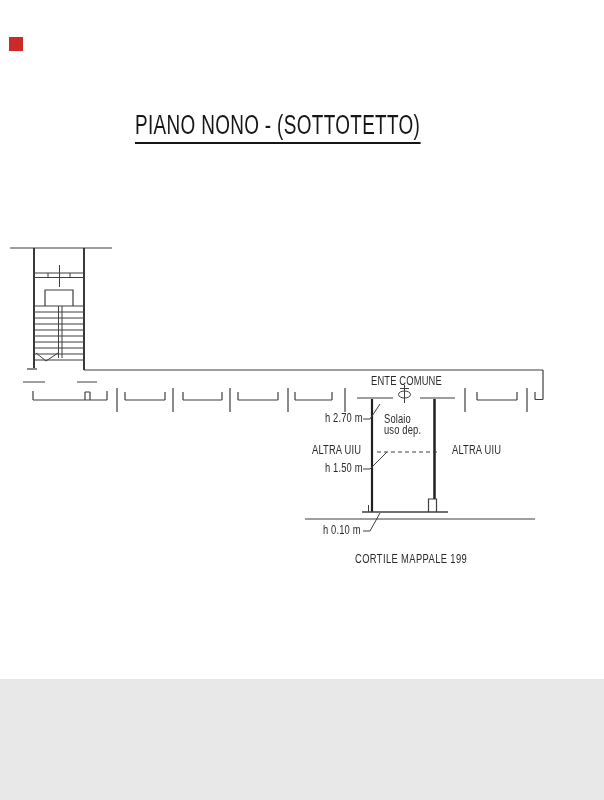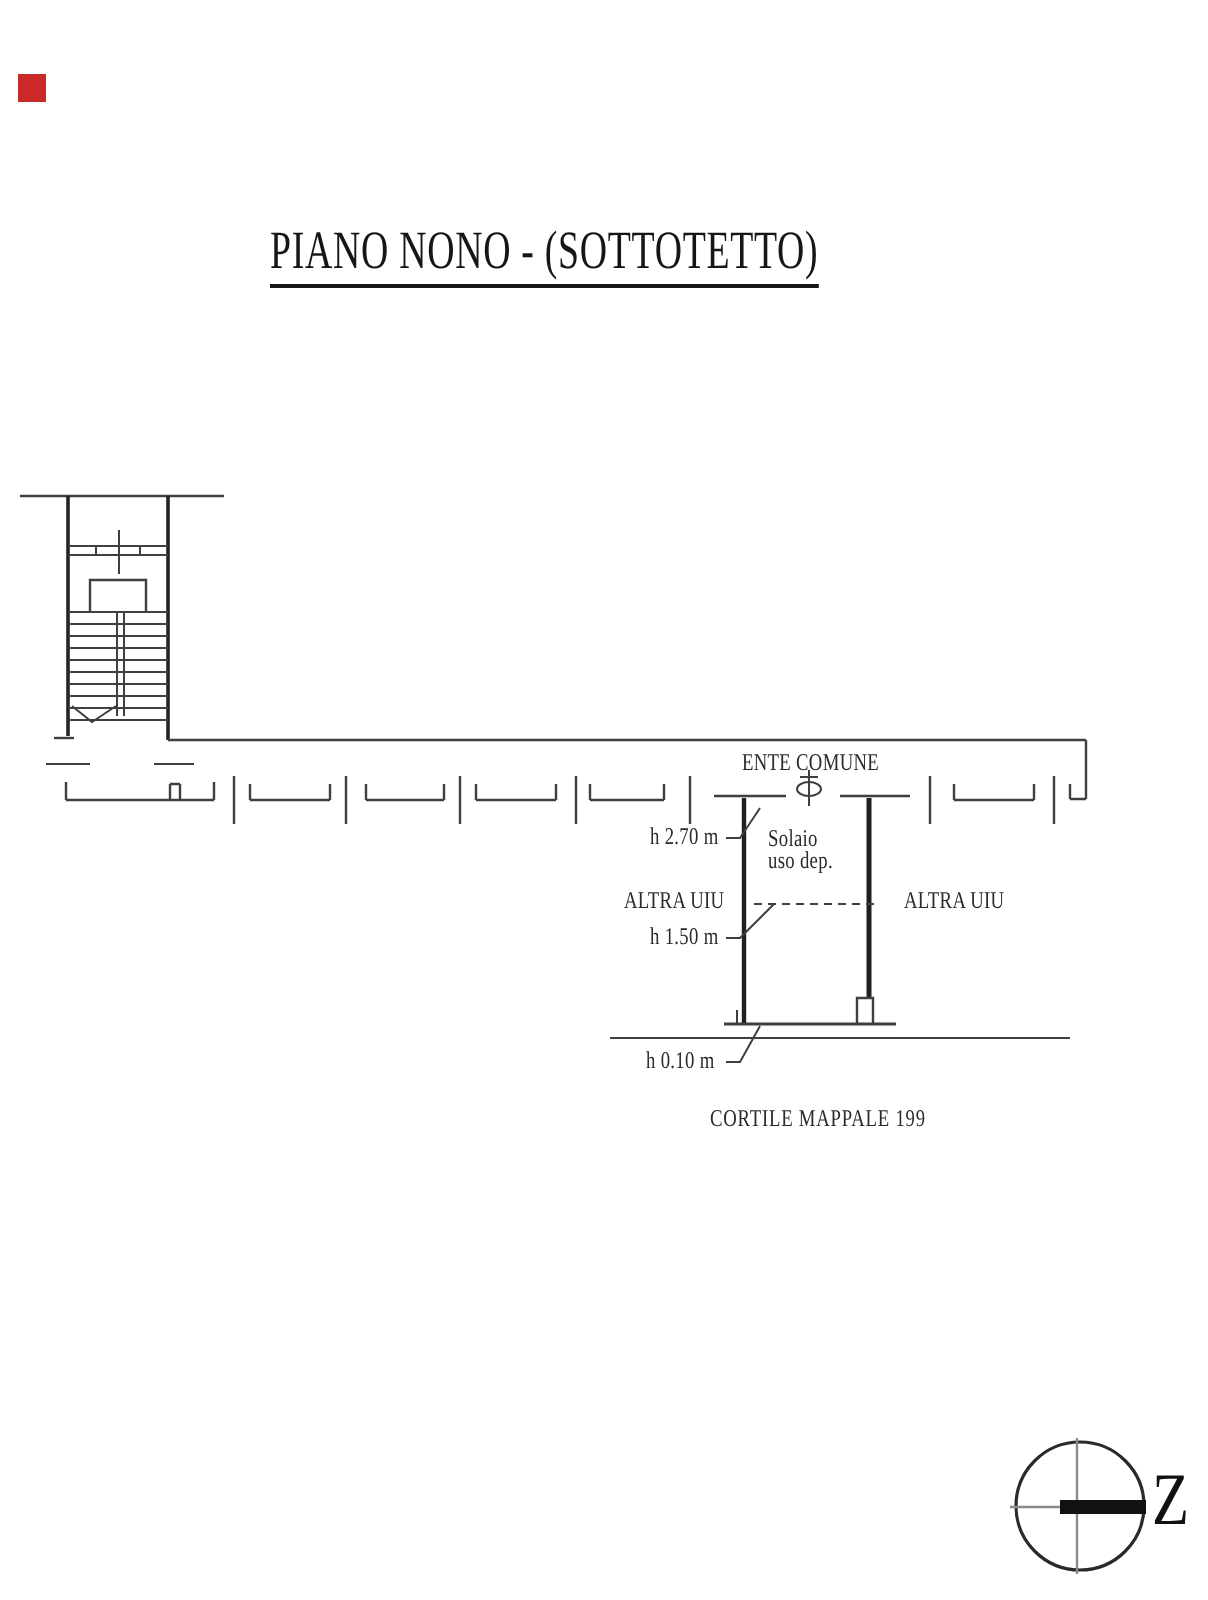--- a/index.html
+++ b/index.html
@@ -1,18 +1,18 @@
 <!DOCTYPE html>
 <html><head>
 <meta charset="utf-8">
 <style>
   html,body{margin:0;padding:0;background:#e8e8e8;}
   #page{
-    position:relative;width:604px;height:800px;background:#ffffff;
-    font-family:Liberation Serif, serif;
+    position:relative;width:604px;height:679px;background:#ffffff;
+    font-family:Liberation Sans, sans-serif;
     overflow:hidden;
   }
   .abs{position:absolute;}
   #red-marker{left:9px;top:37px;width:14px;height:14px;}
   #title{
     left:135px;top:112px;font-size:27px;font-weight:400;color:#161616;
     white-space:nowrap;letter-spacing:0.5px;
     transform:scaleX(0.70);transform-origin:left top;
     border-bottom:2px solid #161616;padding-bottom:3px;line-height:27px;
   }

